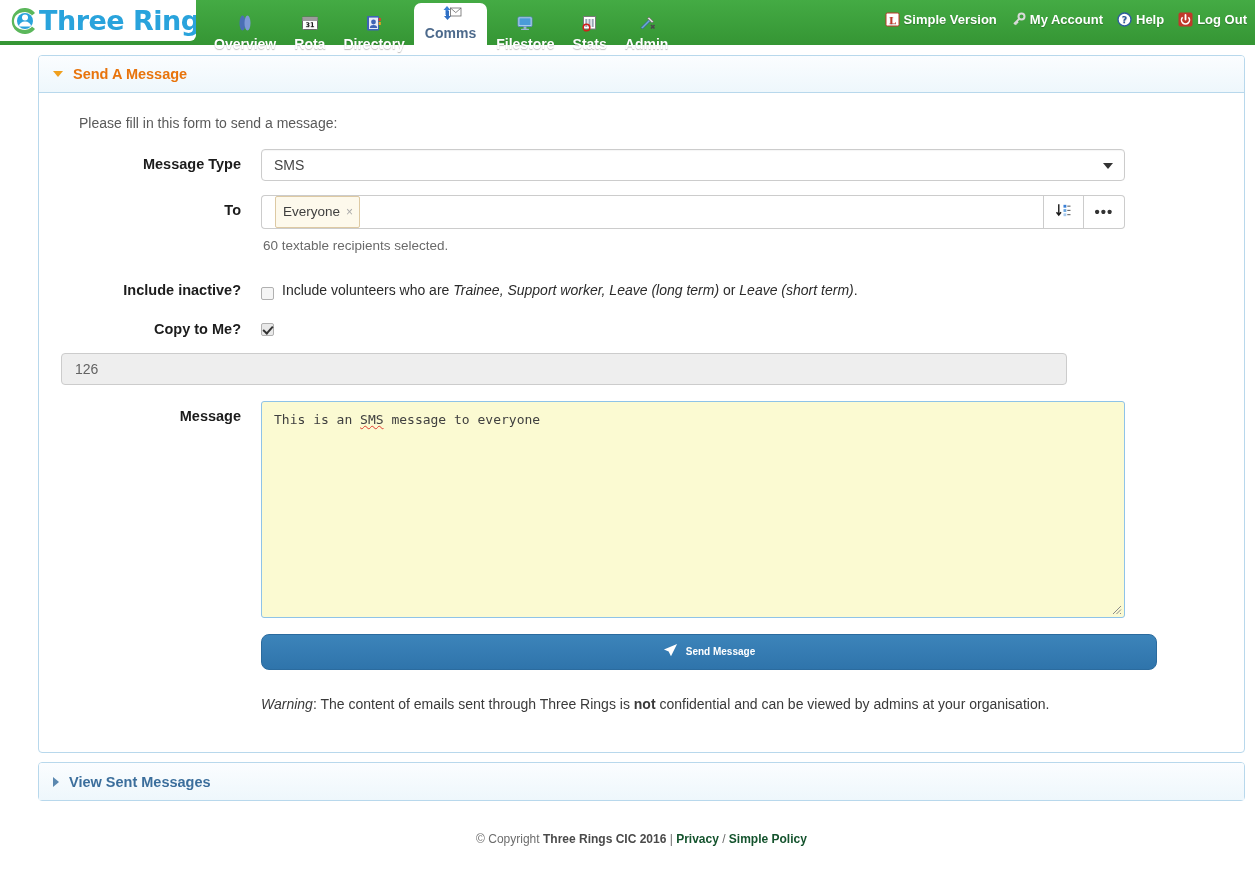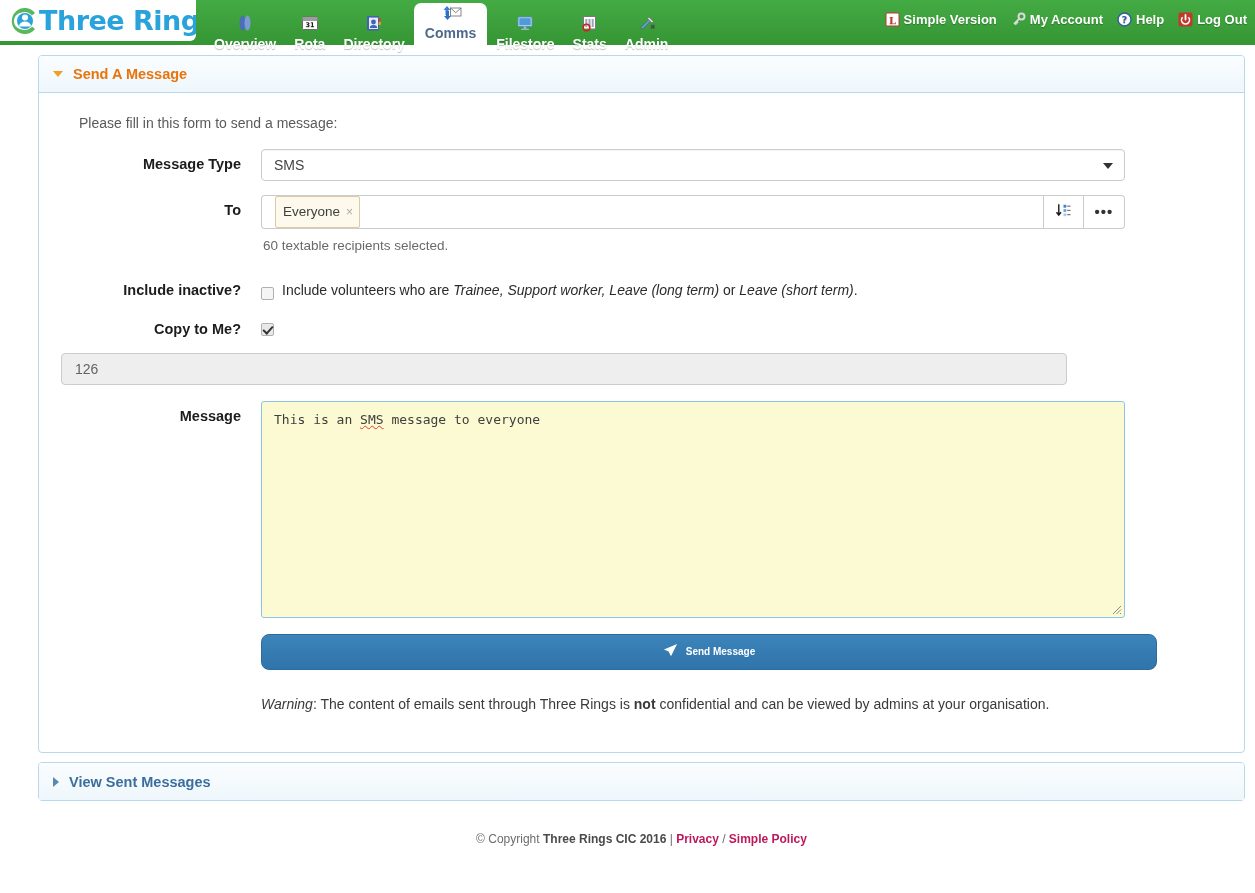--- a/index.html
+++ b/index.html
@@ -342,21 +342,21 @@
   .warn b { font-weight: bold; }
 
   
   .footer {
     text-align: center;
     font-size: 12px;
     color: #6d6d6d;
     padding-top: 22px;
   }
   .footer b { font-weight: bold; color: #4a4a4a; }
-  .footer a { color: #be185d; text-decoration: none; font-weight: bold; cursor: pointer; }
+  .footer a { color: #14532d; text-decoration: none; font-weight: bold; cursor: pointer; }
 </style>
 </head>
 <body>
 
 <div class="topbar">
 
   <div class="logo-box">
     <span class="logo-mark">
       <svg viewBox="0 0 34 34" width="34" height="34">
         <path d="M29 9 A13 13 0 1 0 29 25 L24 21 A8.5 8.5 0 1 1 24 13 Z" fill="#5bb75b"></path>

